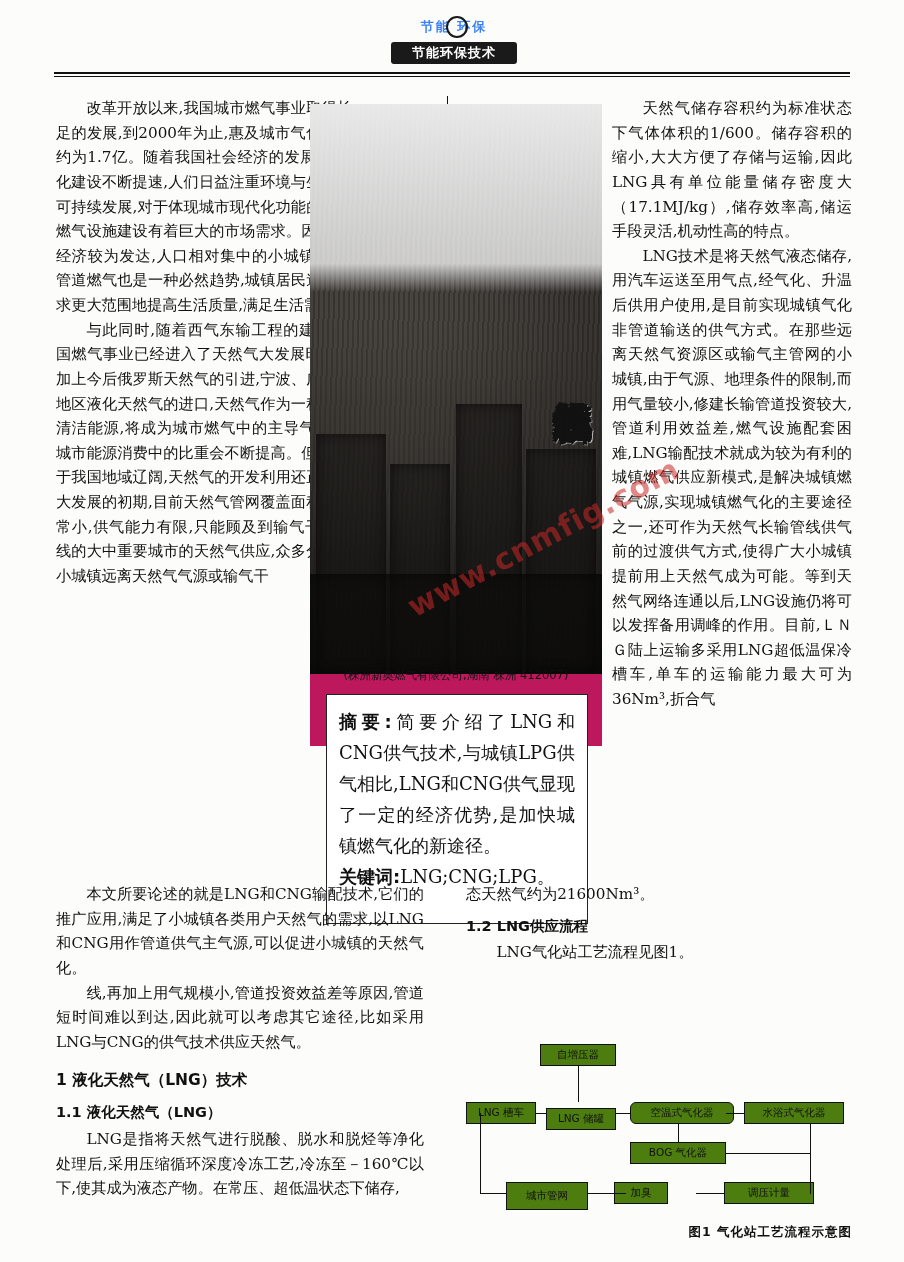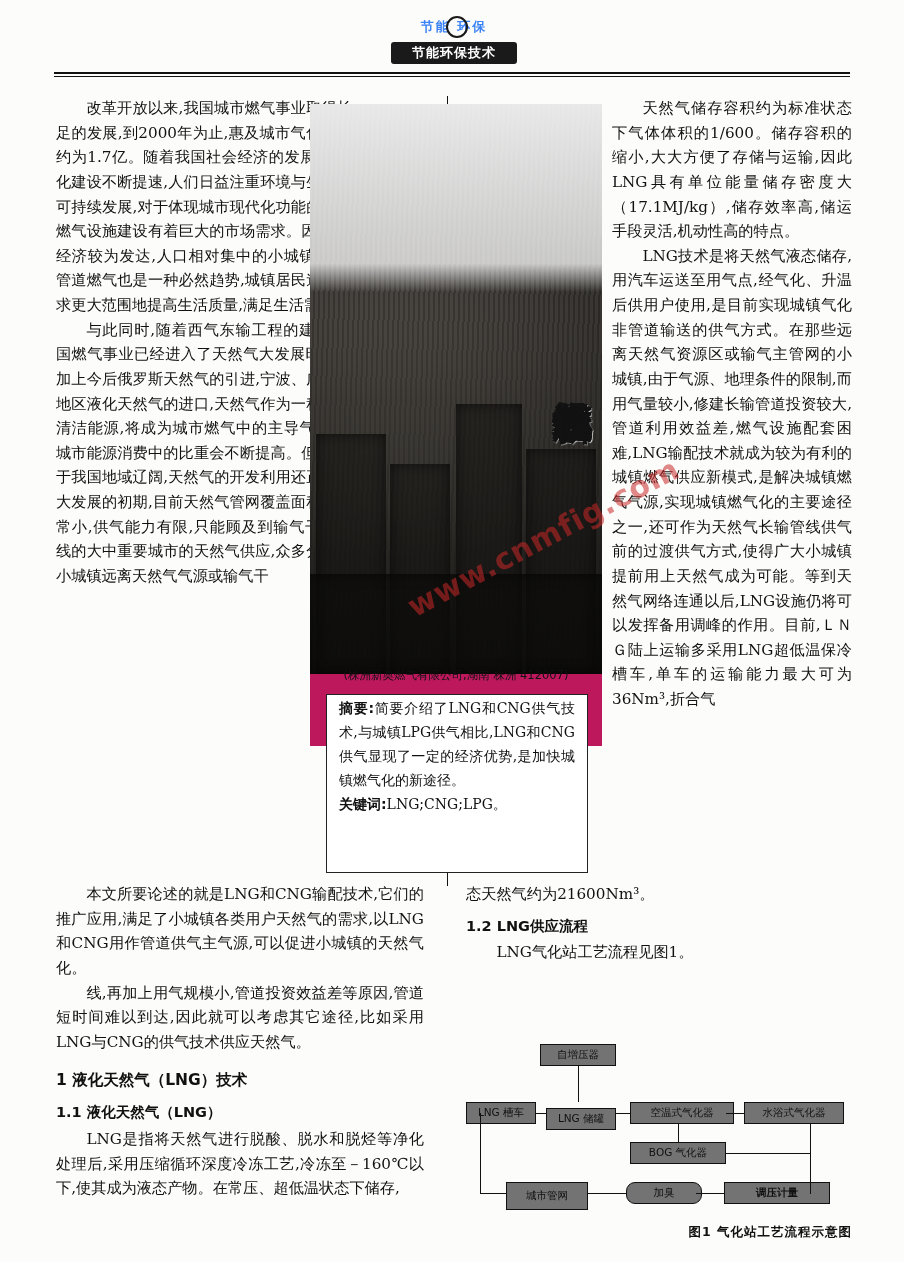--- a/index.html
+++ b/index.html
@@ -100,24 +100,24 @@
   }
 
   .affil {
     position:absolute; left:310px; top:668px; width:292px;
     font-size:11.5px; color:#111; text-align:center;
     font-family:"DejaVu Sans", sans-serif;
   }
 
   
   .abstract {
-    position:absolute; left:326px; top:694px; width:262px; height:179px;
+    position:absolute; left:326px; top:694px; width:262px; height:230px;
     border:1px solid #222;
-    padding:1px 12px;
-    font-size:14px; line-height:1.72;
+    padding:12px 12px;
+    font-size:18px; line-height:1.72;
     background:#fff;
     box-sizing:border-box;
     text-align:justify;
   }
   .abstract b { font-family:"DejaVu Sans", sans-serif; }
   .kw { margin-top:0; }
 
   
   .col-left-lower {
     position:absolute; left:56px; top:882px; width:368px;
@@ -156,21 +156,21 @@
     letter-spacing:1px;
   }
 
   
   .diagram {
     position:absolute; left:466px; top:1044px; width:386px; height:170px;
   }
   .dbox {
     position:absolute;
     border:1px solid #111;
-    background:#737373;
+    background:#4d7c0f;
     font-family:"DejaVu Sans", sans-serif;
     font-size:10.5px;
     display:flex; align-items:center; justify-content:center;
     box-sizing:border-box;
     text-align:center;
     line-height:1.1;
   }
   .dline { position:absolute; background:#111; }
   .dcap {
     position:absolute; left:466px; top:1224px; width:386px;
@@ -243,26 +243,26 @@
   <div class="col-right-lower">
     <p class="p" style="text-indent:0;">态天然气约为21600Nm³。</p>
     <p class="h2">1.2  LNG供应流程</p>
     <p class="p">LNG气化站工艺流程见图1。</p>
   </div>
 
   <div class="diagram">
     <div class="dbox" style="left:74px; top:0px; width:76px; height:22px;">自增压器</div>
     <div class="dbox" style="left:0px; top:58px; width:70px; height:22px;">LNG 槽车</div>
     <div class="dbox" style="left:80px; top:58px; width:70px; height:22px;margin-top:6px;">LNG 储罐</div>
-    <div class="dbox" style="left:164px; top:58px; width:104px; height:22px;">空温式气化器</div>
+    <div class="dbox" style="left:164px; top:58px; width:104px; height:22px;border-radius:6px;">空温式气化器</div>
     <div class="dbox" style="left:278px; top:58px; width:100px; height:22px;text-align:right;">水浴式气化器</div>
     <div class="dbox" style="left:164px; top:98px; width:96px; height:22px;">BOG 气化器</div>
     <div class="dbox" style="left:40px; top:138px; width:82px; height:28px;">城市管网</div>
-    <div class="dbox" style="left:160px; top:138px; width:76px; height:22px;border-radius:9px;">加臭</div>
-    <div class="dbox" style="left:258px; top:138px; width:106px; height:22px;font-weight:bold;">调压计量</div>
+    <div class="dbox" style="left:148px; top:138px; width:54px; height:22px;">加臭</div>
+    <div class="dbox" style="left:258px; top:138px; width:90px; height:22px;">调压计量</div>
 
     <div class="dline" style="left:112px; top:22px; width:1px; height:36px;"></div>
     <div class="dline" style="left:70px; top:69px; width:10px; height:1px;"></div>
     <div class="dline" style="left:150px; top:69px; width:14px; height:1px;"></div>
     <div class="dline" style="left:260px; top:69px; width:18px; height:1px;"></div>
     <div class="dline" style="left:212px; top:80px; width:1px; height:18px;"></div>
     <div class="dline" style="left:14px; top:69px; width:1px; height:80px;"></div>
     <div class="dline" style="left:14px; top:149px; width:26px; height:1px;"></div>
     <div class="dline" style="left:122px; top:149px; width:38px; height:1px;"></div>
     <div class="dline" style="left:230px; top:149px; width:28px; height:1px;"></div>

